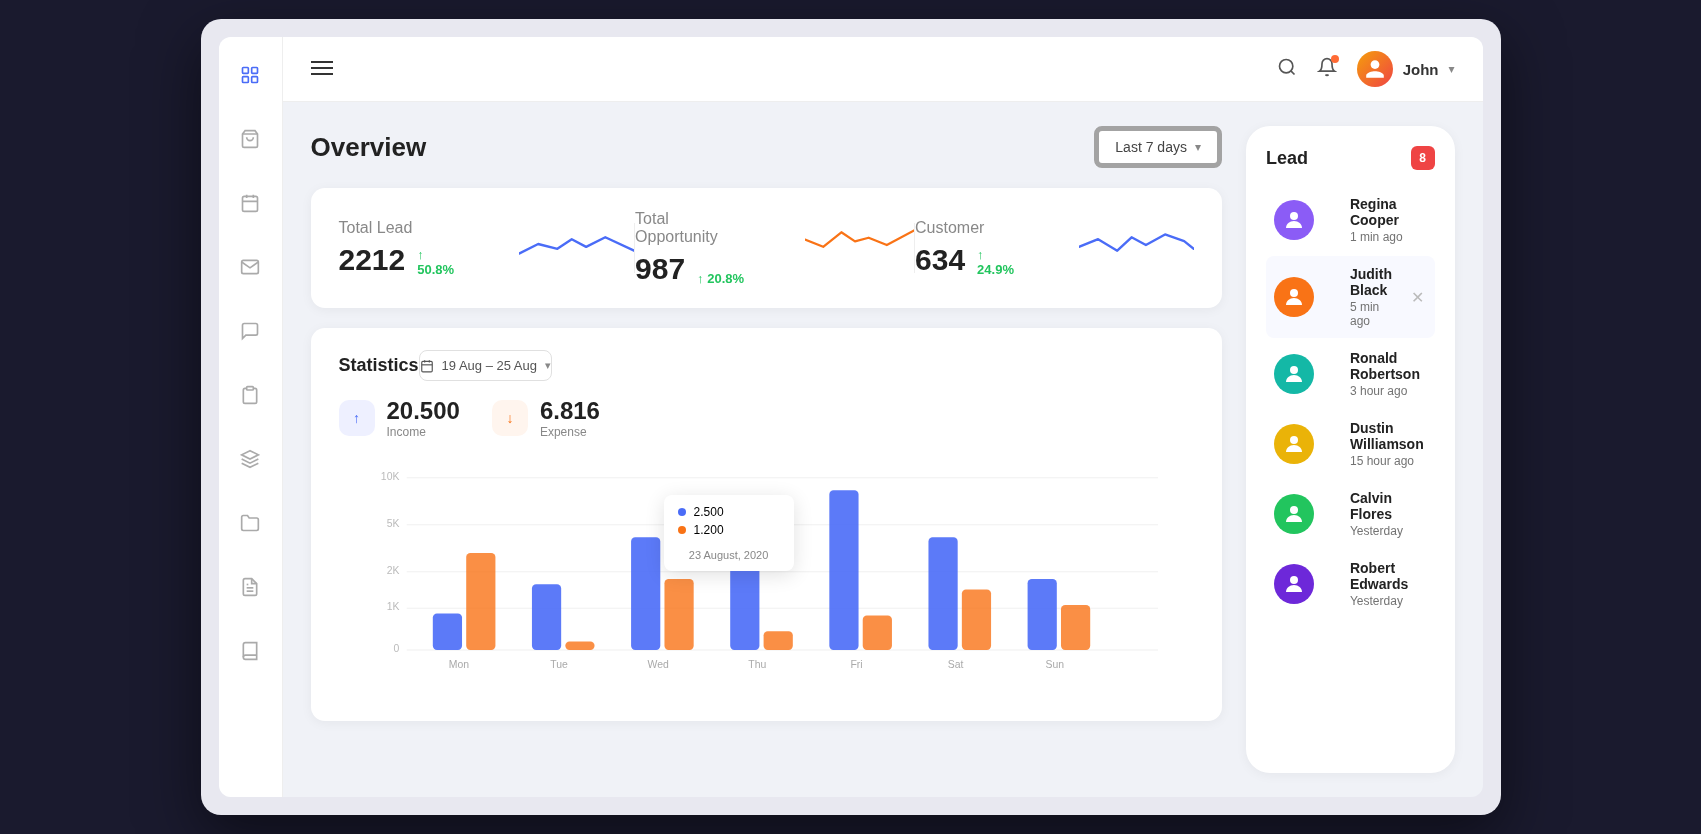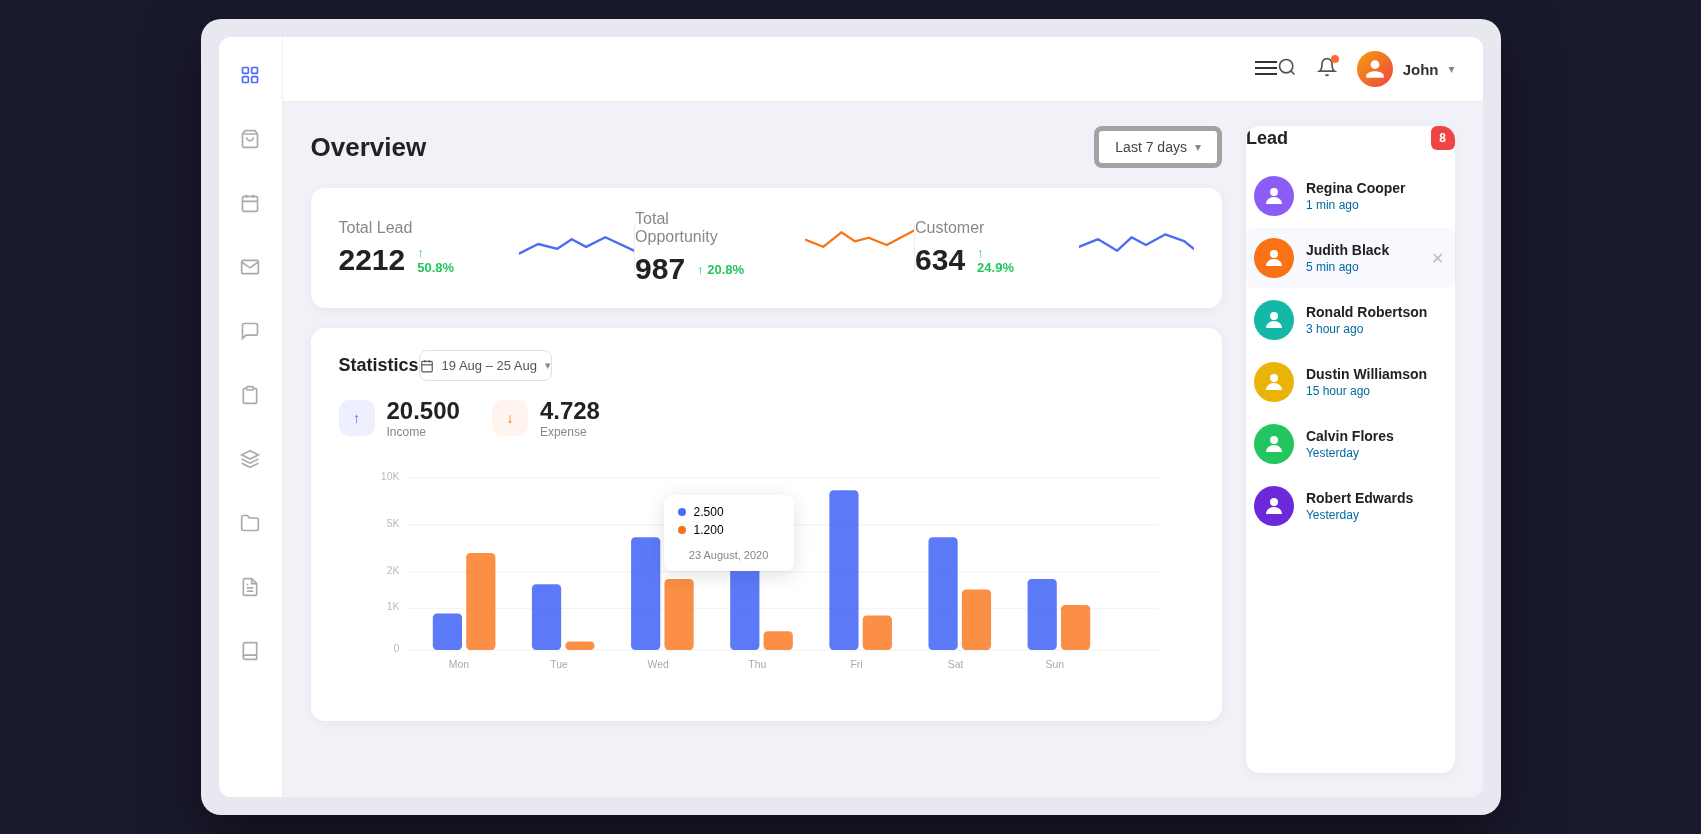--- a/index.html
+++ b/index.html
@@ -57,21 +57,21 @@
       flex: 1;
       display: flex;
       flex-direction: column;
       overflow: hidden;
     }
     
     .topbar {
       background: #fff;
       display: flex;
       align-items: center;
-      justify-content: flex-end;
+      justify-content: space-between;
       padding: 14px 28px;
       border-bottom: 1px solid #eee;
     }
     .topbar-left {
       display: flex;
       align-items: center;
       gap: 16px;
     }
     .hamburger {
       font-size: 20px;
@@ -177,21 +177,21 @@
       flex-direction: column;
       gap: 6px;
     }
     .stat-label {
       font-size: 16px;
       color: #888;
       font-weight: 500;
     }
     .stat-value-row {
       display: flex;
-      align-items: center;
+      align-items: flex-end;
       gap: 12px;
     }
     .stat-value {
       font-size: 30px;
       font-weight: 700;
       color: #222;
     }
     .stat-change {
       font-size: 13px;
       color: #22c55e;
@@ -313,21 +313,22 @@
     }
     
     .right-panel {
       width: 290px;
       display: flex;
       flex-direction: column;
       gap: 16px;
     }
     .lead-card {
       background: #fff;
-      border-radius: 14px;
+      border-radius: 24px;
+      padding: 20px;
       box-shadow: 0 2px 12px rgba(0,0,0,0.05);
       flex: 1;
       overflow: hidden;
     }
     .lead-header {
       display: flex;
       align-items: center;
       justify-content: space-between;
       margin-bottom: 16px;
     }
@@ -371,29 +372,30 @@
       border-radius: 50%;
       overflow: hidden;
       flex-shrink: 0;
       display: flex;
       align-items: center;
       justify-content: center;
       font-size: 18px;
     }
     .lead-info {
       flex: 1;
+      margin-left: 24px;
     }
     .lead-name {
       font-size: 14px;
       font-weight: 600;
       color: #222;
     }
     .lead-time {
       font-size: 12px;
-      color: #0369a1;
+      color: #737373;
       margin-top: 2px;
     }
     .lead-close {
       color: #bbb;
       font-size: 16px;
       cursor: pointer;
       padding: 2px;
     }
     
     .av-purple { background: #8b5cf6; }
@@ -592,21 +594,21 @@
               <div class="summary-item">
                 <div class="summary-icon up">↑</div>
                 <div>
                   <div class="summary-value">20.500</div>
                   <div class="summary-label">Income</div>
                 </div>
               </div>
               <div class="summary-item">
                 <div class="summary-icon down">↓</div>
                 <div>
-                  <div class="summary-value">4.728</div>
+                  <div class="summary-value">6.816</div>
                   <div class="summary-label">Expense</div>
                 </div>
               </div>
             </div>
 
             <div class="chart-area">
               <svg class="chart-svg" viewBox="0 0 760 230" preserveAspectRatio="xMidYMid meet">
 
                 <text x="28" y="20" font-size="10" fill="#bbb" text-anchor="end">10K</text>
                 <text x="28" y="65" font-size="10" fill="#bbb" text-anchor="end">5K</text>

